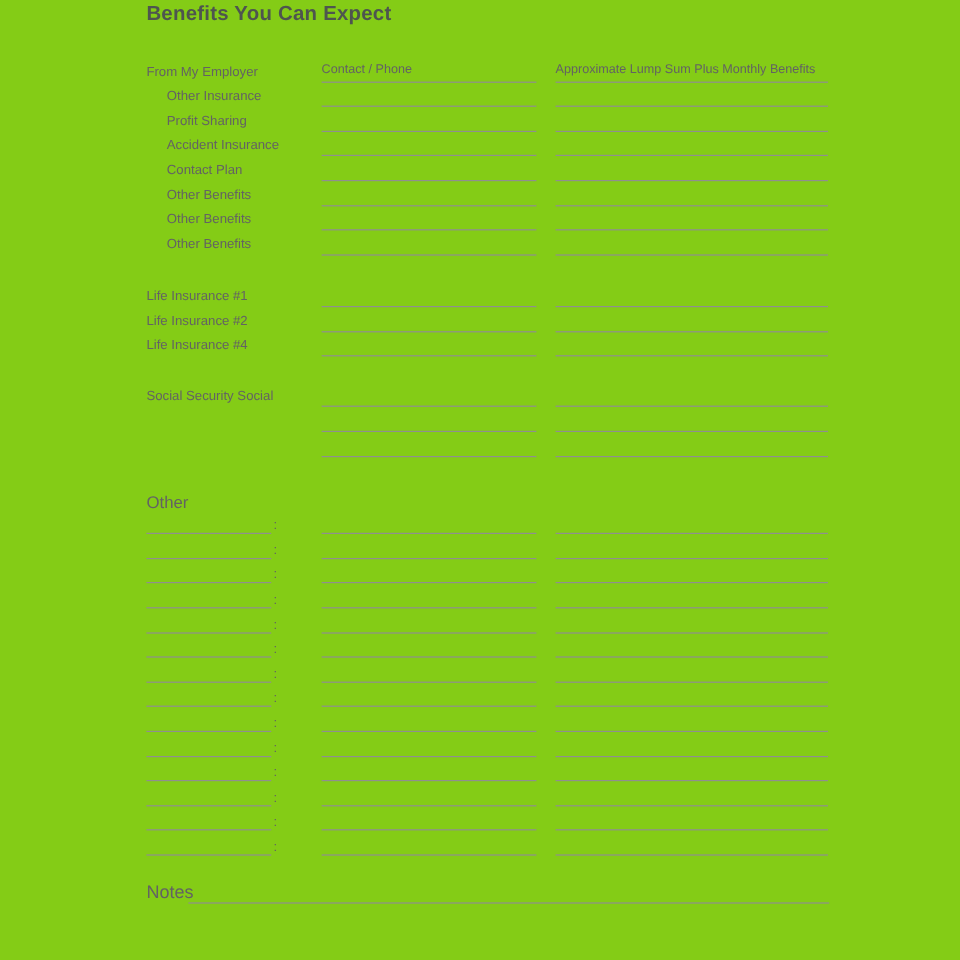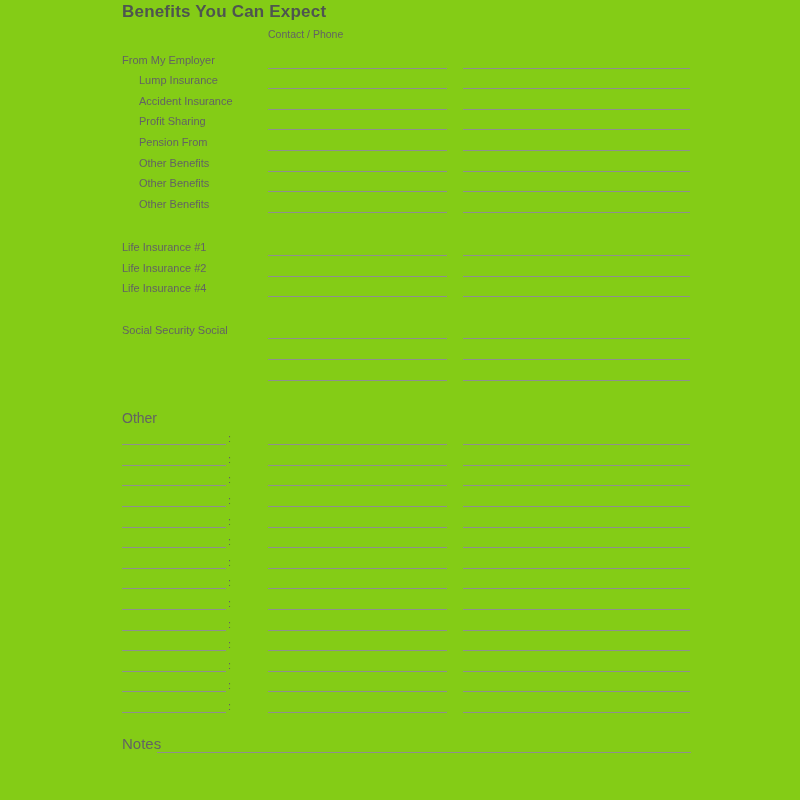--- a/index.html
+++ b/index.html
@@ -16,21 +16,21 @@
     left: 122px;
     top: 2px;
     font-size: 17px;
     font-weight: bold;
     letter-spacing: 0.2px;
     color: #4e554f;
     white-space: nowrap;
   }
   .colhead {
     position: absolute;
-    top: 28px;
+    top: 52px;
     font-size: 10.5px;
     color: #636363;
     white-space: nowrap;
   }
   .colhead.c1 { left: 268px; }
   .colhead.c2 { left: 463px; }
   .rows {
     position: absolute;
     top: 48px;
     left: 0;
@@ -87,45 +87,46 @@
   .notesrow .line { left: 157px; width: 534px; }
 </style>
 </head>
 <body>
 
 <div id="page">
 
   <div class="title">Benefits You Can Expect</div>
 
   <div class="colhead c1">Contact / Phone</div>
+  <div class="colhead c2">Approximate Lump Sum Plus Monthly Benefits</div>
 
   <div class="rows">
 
     <div class="row">
       <span class="lbl">From My Employer</span>
       <span class="line l-contact"></span>
       <span class="line l-benefit"></span>
     </div>
     <div class="row">
-      <span class="lbl ind">Lump Insurance</span>
+      <span class="lbl ind">Other Insurance</span>
+      <span class="line l-contact"></span>
+      <span class="line l-benefit"></span>
+    </div>
+    <div class="row">
+      <span class="lbl ind">Profit Sharing</span>
       <span class="line l-contact"></span>
       <span class="line l-benefit"></span>
     </div>
     <div class="row">
       <span class="lbl ind">Accident Insurance</span>
       <span class="line l-contact"></span>
       <span class="line l-benefit"></span>
     </div>
     <div class="row">
-      <span class="lbl ind">Profit Sharing</span>
-      <span class="line l-contact"></span>
-      <span class="line l-benefit"></span>
-    </div>
-    <div class="row">
-      <span class="lbl ind">Pension From</span>
+      <span class="lbl ind">Contact Plan</span>
       <span class="line l-contact"></span>
       <span class="line l-benefit"></span>
     </div>
     <div class="row">
       <span class="lbl ind">Other Benefits</span>
       <span class="line l-contact"></span>
       <span class="line l-benefit"></span>
     </div>
     <div class="row">
       <span class="lbl ind">Other Benefits</span>

